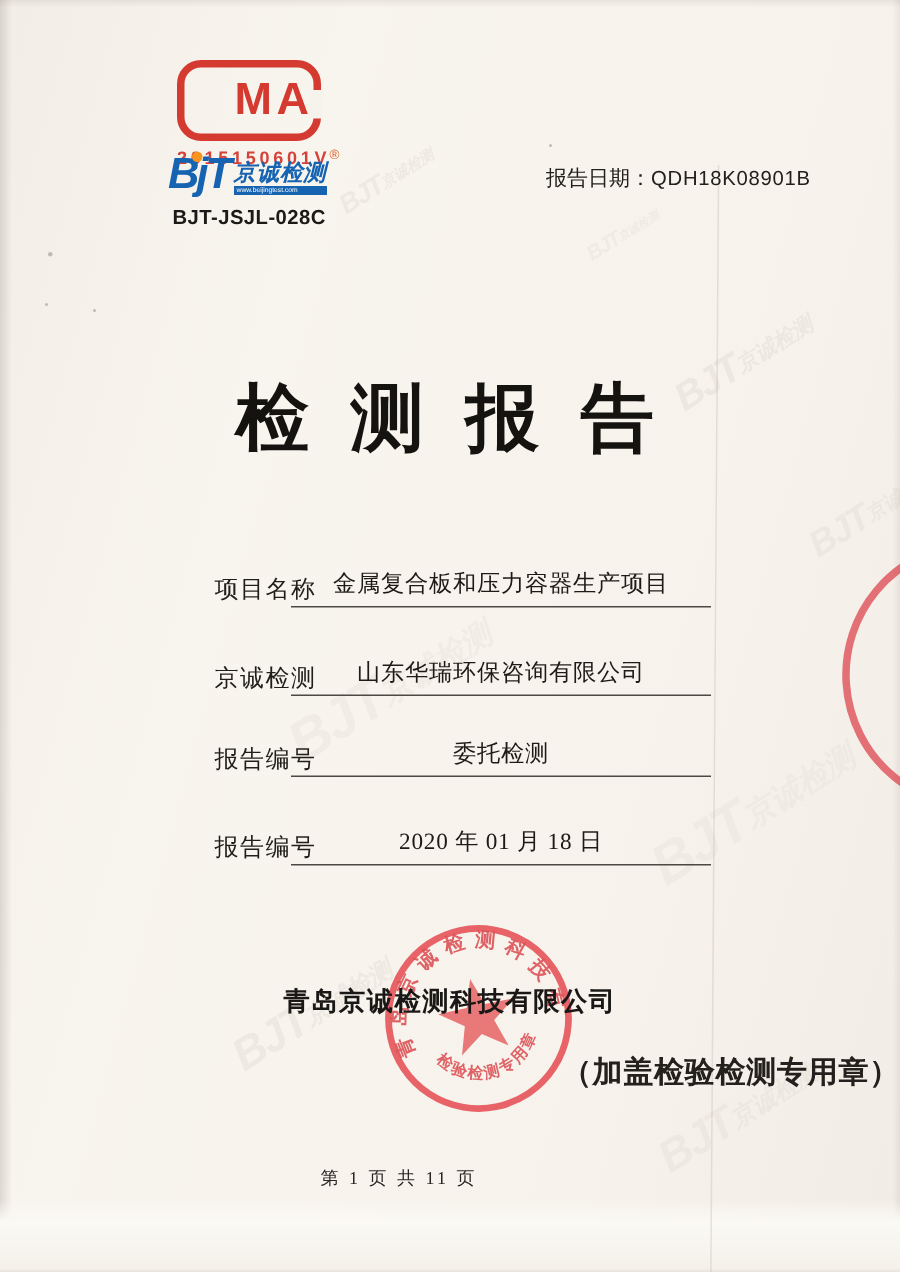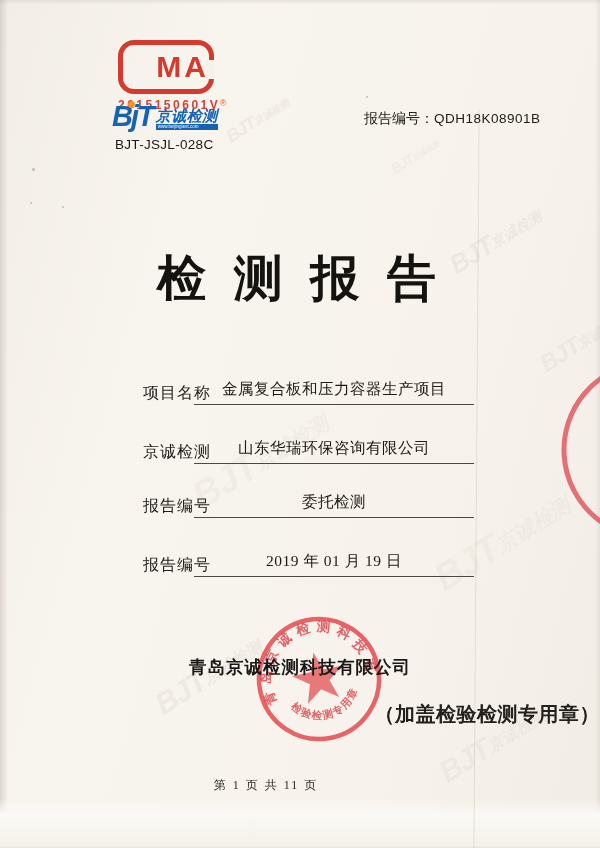--- a/index.html
+++ b/index.html
@@ -52,21 +52,21 @@
   .bjt-latin { font-family:"Liberation Sans", sans-serif; font-weight:bold; font-style:italic;
                font-size:29px; color:#1663b2; letter-spacing:-2px; position:relative; }
   .bjt-jdot { position:absolute; left:16px; top:-1px; width:7px; height:7px; border-radius:50%; background:#f7941d; }
   .bjt-cnwrap { margin-left:3px; margin-top:6px; }
   .bjt-cn { font-family:"Liberation Sans", sans-serif; font-weight:bold; font-style:italic;
             font-size:15px; color:#1663b2; letter-spacing:.5px; }
   .bjt-bar { margin-top:1px; background:#1663b2; color:#fff; font-family:"Liberation Sans", sans-serif;
              font-size:4.5px; padding:0 2px; line-height:6px; height:6px; overflow:hidden; }
   .bjt-reg { font-family:"Liberation Sans", sans-serif; font-size:9px; color:#e2662a; margin-left:2px; margin-top:-3px; }
   .doc-code { position:absolute; left:115px; top:137px; font-family:"Liberation Sans", sans-serif;
-              font-weight:normal; font-size:13.5px; color:#1c1a18; letter-spacing:.3px; }
+              font-weight:bold; font-size:13.5px; color:#1c1a18; letter-spacing:.3px; }
 
   
   .report-no { position:absolute; left:364px; top:110px; font-size:14px; color:#22201d; }
   .report-no .rn-value { font-family:"Liberation Sans", sans-serif; font-size:13.5px; letter-spacing:.5px; }
 
   
   .title { position:absolute; left:0; top:246px; width:100%; text-align:center;
            font-family:"Liberation Sans", sans-serif; font-weight:bold; font-size:49px;
            color:#151310; letter-spacing:7px; }
 
@@ -130,40 +130,40 @@
       <span class="bjt-cnwrap">
         <div class="bjt-cn">京诚检测</div>
         <div class="bjt-bar">www.beijingtest.com</div>
       </span>
       <span class="bjt-reg">®</span>
     </div>
   </div>
   <div class="doc-code">BJT-JSJL-028C</div>
 
   <div class="report-no">
-    <span class="rn-label">报告编号：</span><span class="rn-value">QDH18K08901B</span>
+    <span class="rn-label">报告日期：</span><span class="rn-value">QDH18K08901B</span>
   </div>
 
   <div class="title">检 测 报 告</div>
 
   <div class="frow frow-1">
     <span class="flabel">项目名称</span>
     <span class="fline">金属复合板和压力容器生产项目</span>
   </div>
   <div class="frow frow-2">
     <span class="flabel">京诚检测</span>
     <span class="fline">山东华瑞环保咨询有限公司</span>
   </div>
   <div class="frow frow-3">
     <span class="flabel">报告编号</span>
     <span class="fline">委托检测</span>
   </div>
   <div class="frow frow-4">
     <span class="flabel">报告编号</span>
-    <span class="fline">2019 年 01 月 19 日</span>
+    <span class="fline">2020 年 01 月 18 日</span>
   </div>
 
   <svg class="stamp-main" width="150" height="150" viewBox="0 0 150 150">
     <g transform="rotate(-12 75 75)" opacity="0.85">
       <circle cx="75" cy="75" r="60" fill="none" stroke="#e23c42" stroke-width="4.5" opacity="0.92"></circle>
       <path id="sealArcTop" d="M29.9,91.4 A48,48 0 1 1 120.1,91.4" fill="none"></path>
       <text font-size="13.5" font-weight="bold" fill="#d8383e" opacity="0.9">
         <textPath href="#sealArcTop" startOffset="2" textLength="228">青岛京诚检测科技有限公司</textPath>
       </text>
       <polygon points="75,48 81.2,66.5 100.7,66.7 85,78.2 90.9,96.8 75,85.5 59.1,96.8 65,78.2 49.3,66.7 68.8,66.5" fill="#e03c3e" opacity="0.78"></polygon>

